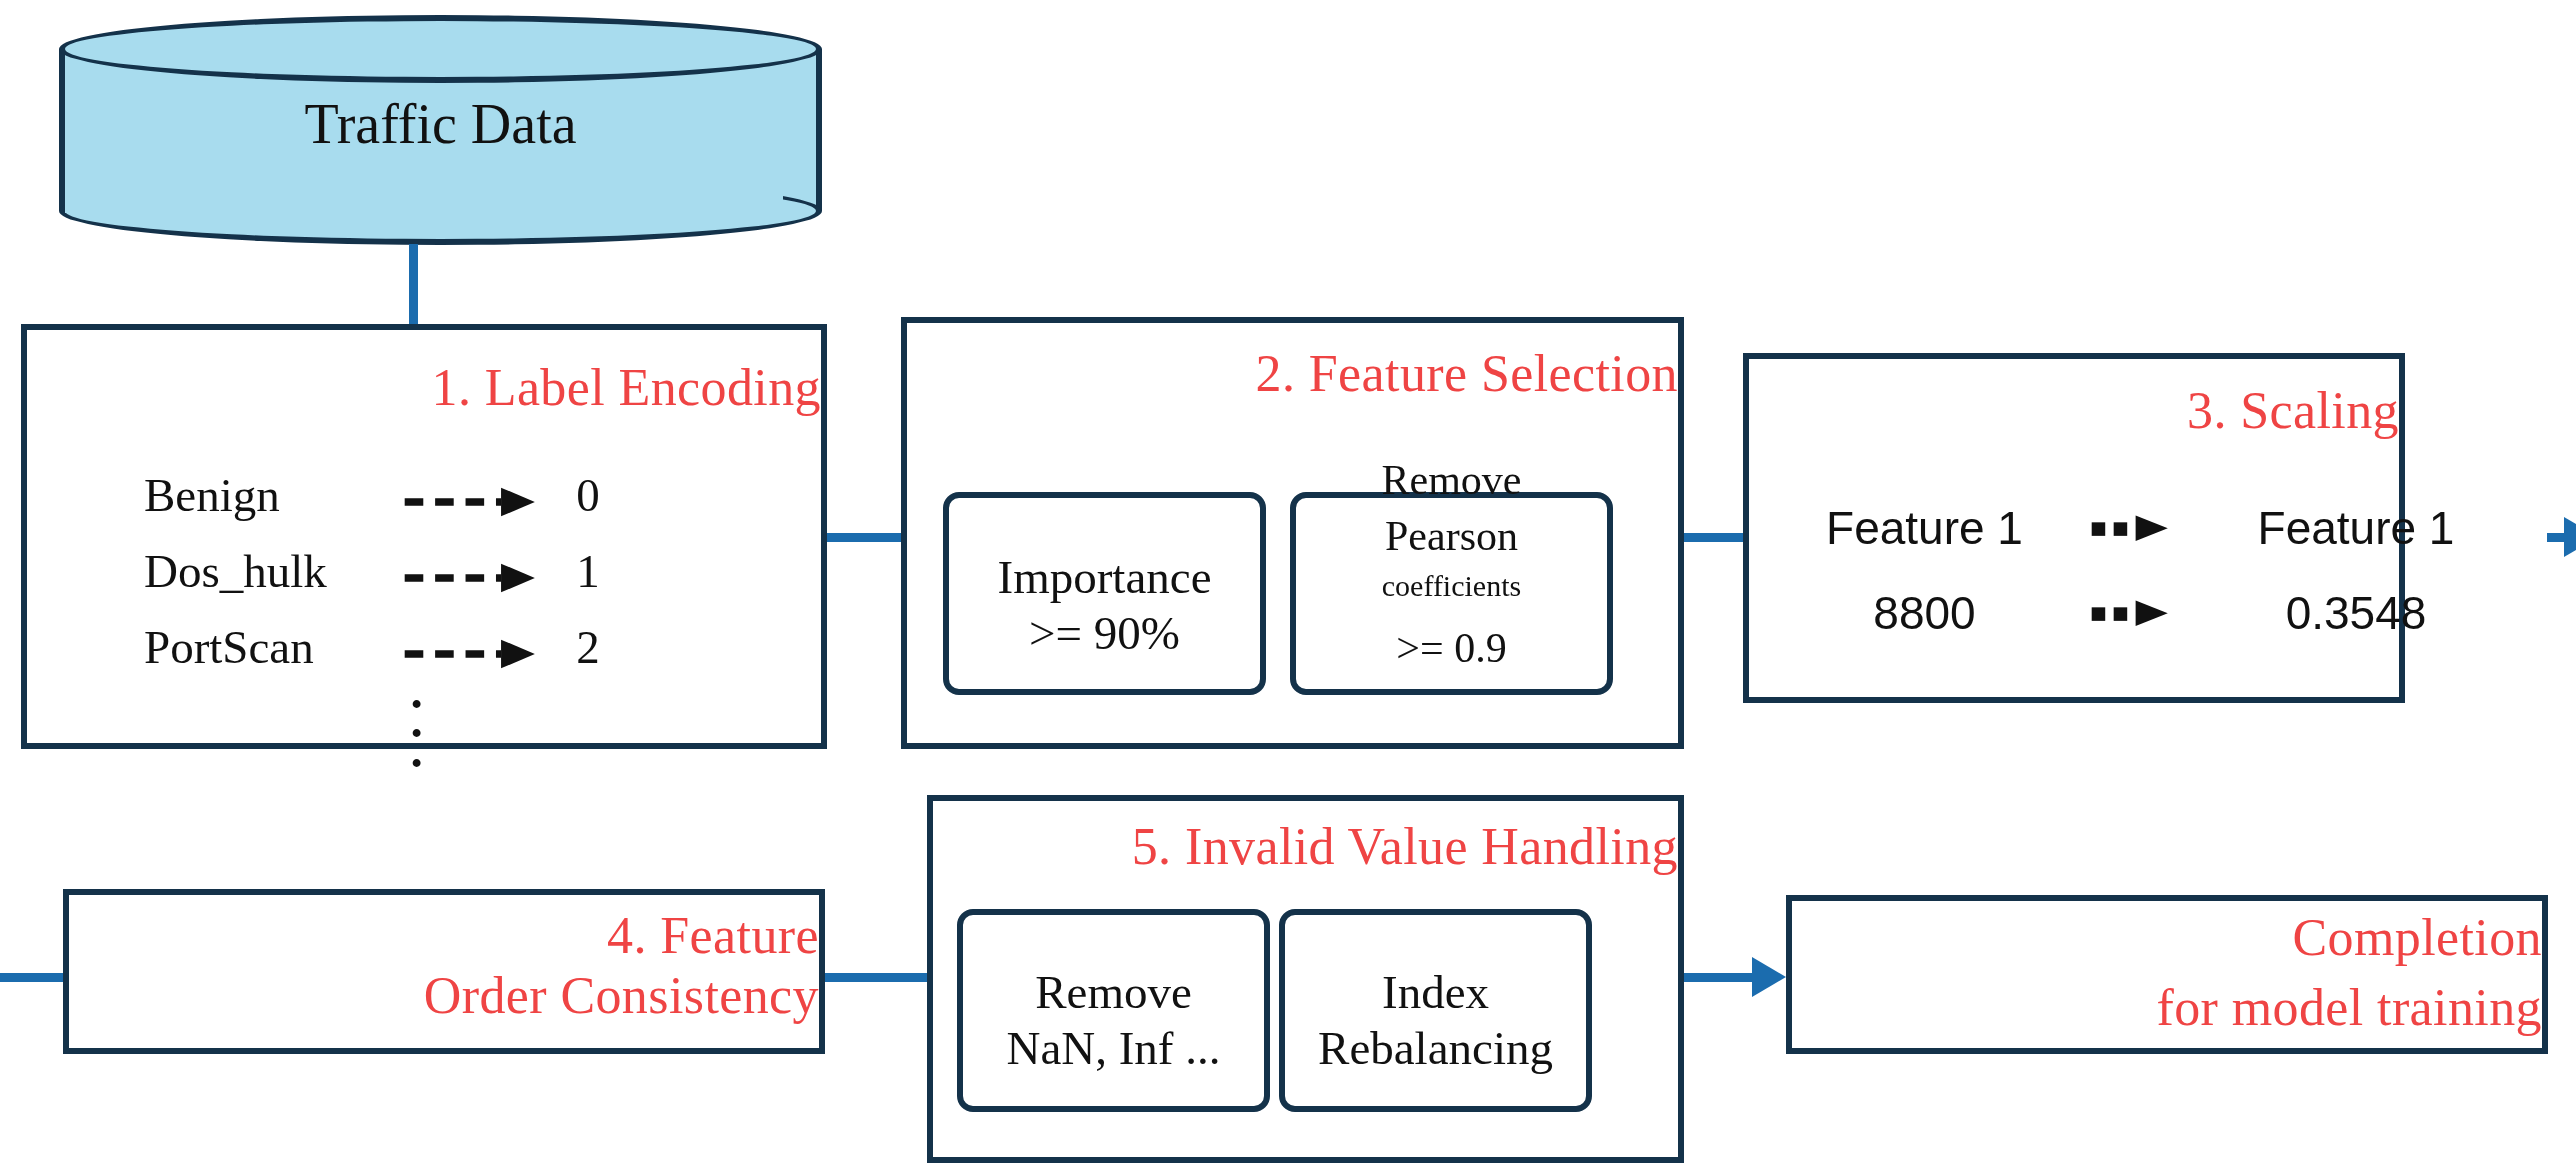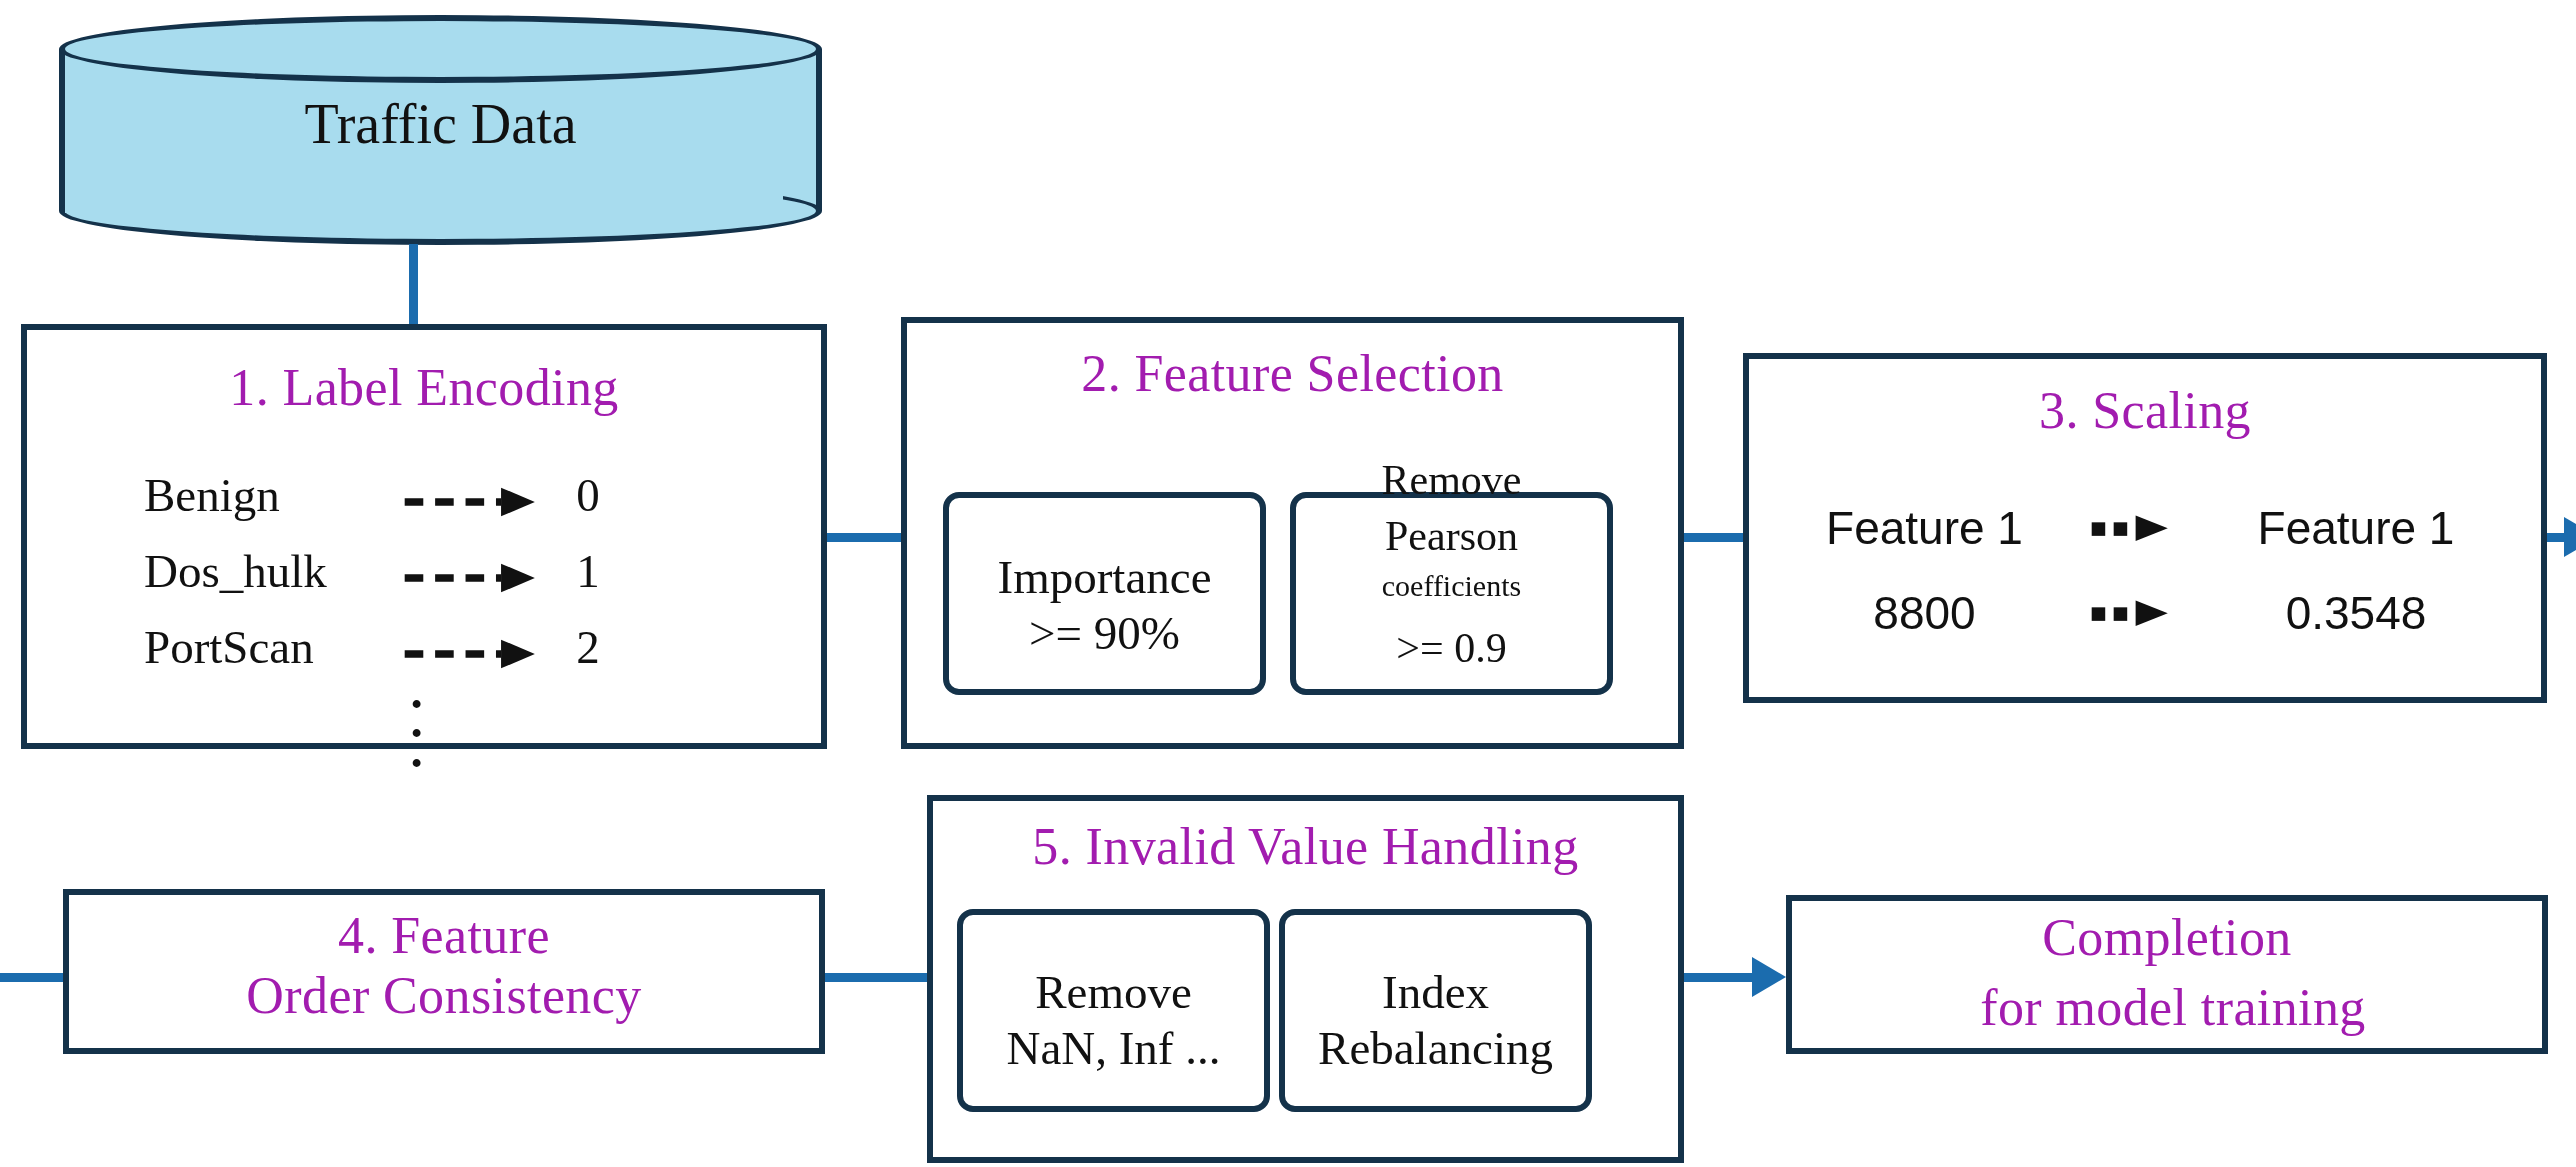--- a/index.html
+++ b/index.html
@@ -5,22 +5,22 @@
 <style>
   html,body{margin:0;padding:0;background:#ffffff;}
   body{width:2576px;height:1168px;position:relative;overflow:hidden;
        font-family:"Liberation Serif","DejaVu Serif",serif;color:#111111;}
   .stage{position:absolute;left:0;top:0;width:2576px;height:1168px;}
 
   
   .box{position:absolute;background:#ffffff;border:6px solid #14324a;box-sizing:border-box;}
   .subbox{position:absolute;background:#ffffff;border:6px solid #14324a;border-radius:16px;box-sizing:border-box;}
 
-  .boxtitle{position:absolute;left:0;right:0;text-align:center;
-            font-size:52px;line-height:1.05;letter-spacing:0.4px;color:#a21caf;}
+  .boxtitle{position:absolute;left:0;right:0;text-align:right;
+            font-size:52px;line-height:1.05;letter-spacing:0.4px;color:#ef4444;}
   .boxline{position:absolute;text-align:center;font-size:47px;line-height:1.1;color:#111;}
 
   
   #db-cylinder{position:absolute;left:59px;top:15.2px;width:729px;height:230px;padding-left:34px;}
   #db-cylinder .body{position:absolute;left:0;top:34px;width:100%;height:162px;
       background:#a8dcee;border-left:6px solid #14324a;border-right:6px solid #14324a;box-sizing:border-box;}
   #db-cylinder .top{position:absolute;left:0;top:0;width:100%;height:68px;
       background:#a8dcee;border:6px solid #14324a;border-radius:50%;box-sizing:border-box;}
   #db-cylinder .bottom{position:absolute;left:0;top:162px;width:100%;height:68px;
       background:#a8dcee;border:6px solid #14324a;border-radius:50%;box-sizing:border-box;}
@@ -121,21 +121,21 @@
     <div class="subbox" style="left:383px;top:169px;width:323px;height:203px;">
       <div class="boxline" style="left:0;right:0;top:-41px;font-size:42px;">Remove</div>
       <div class="boxline" style="left:0;right:0;top:15.2px;font-size:42px;">Pearson</div>
       <div class="boxline" style="left:0;right:0;top:71px;font-size:30px;">coefficients</div>
       <div class="boxline" style="left:0;right:0;top:127px;font-size:42px;">&gt;= 0.9</div>
     </div>
   </div>
 
   <div class="hline" style="left:1684px;top:533px;width:68px;"></div>
 
-  <div class="box" style="left:1743px;top:353px;width:804px;height:350px;">
+  <div class="box" style="left:1743px;top:353px;width:662px;height:350px;">
     <div class="boxtitle" style="top:25.4px;">3. Scaling</div>
 
     <div class="sc-row" style="left:36px;top:142px;width:728px;">
       <div class="sc-l">Feature 1</div>
       <div class="sc-a">
         <svg width="93" height="30.5" viewBox="0 0 110 36" aria-hidden="true">
           <rect x="2" y="11" width="16" height="16" fill="#111"></rect>
           <rect x="28" y="11" width="16" height="16" fill="#111"></rect>
           <polygon points="54,3 54,33 92,18" fill="#111"></polygon>
         </svg>

